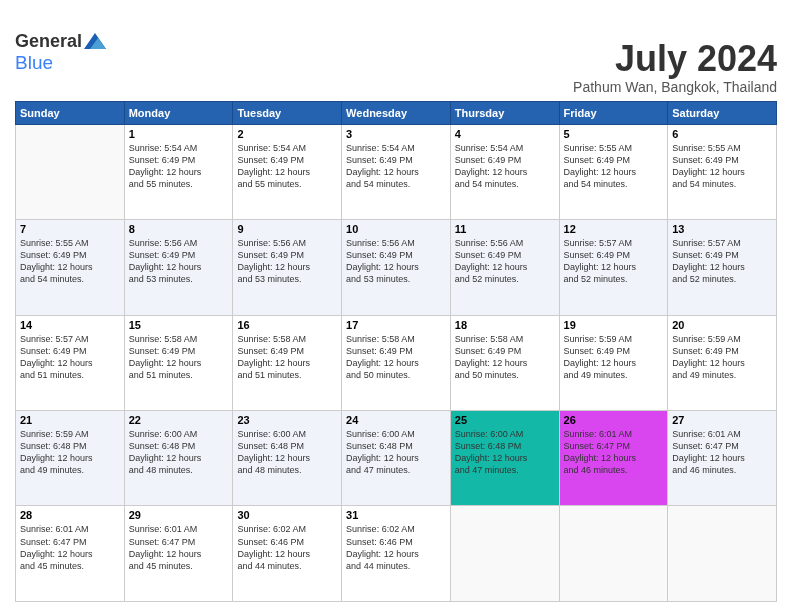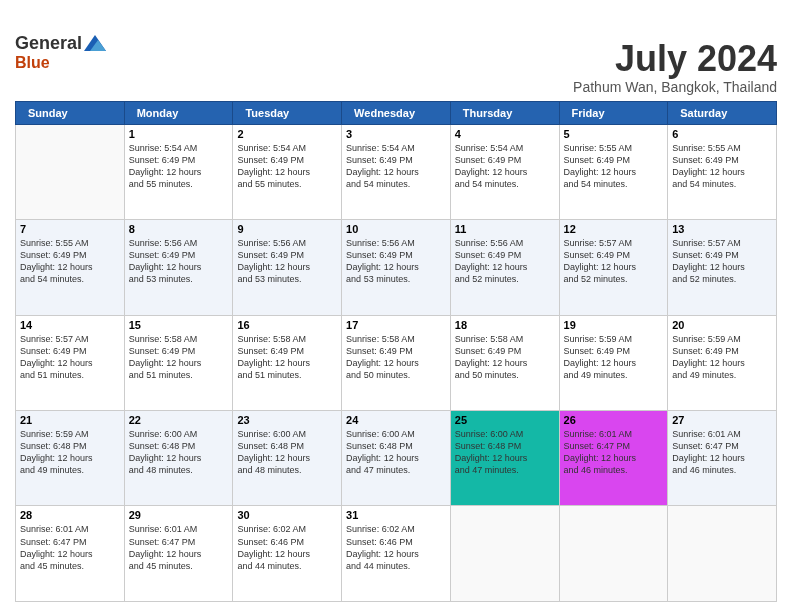--- a/index.html
+++ b/index.html
@@ -31,23 +31,23 @@
     .logo-text {
       display: flex;
       align-items: center;
     }
     .logo-general {
       font-size: 18px;
       font-weight: bold;
       color: #333;
     }
     .logo-blue {
-      font-size: 16px;
-      font-weight: bold;
-      color: #c2410c;
+      font-size: 19px;
+      font-weight: normal;
+      color: #3b82f6;
     }
     .logo-icon {
       width: 22px;
       height: 16px;
       margin-left: 2px;
     }
     .title-section {
       text-align: right;
     }
     .month-year {
@@ -63,21 +63,21 @@
     }
     .calendar {
       flex: 1;
       border-collapse: collapse;
       width: 100%;
       font-size: 10px;
     }
     .calendar th {
       background-color: #2563b0;
       color: white;
-      padding: 5px 12px;
+      padding: 5px 4px;
       text-align: left;
       font-size: 11px;
       border: 1px solid #1a4a8a;
     }
     .calendar td {
       border: 1px solid #ccc;
       vertical-align: top;
       padding: 3px 4px;
       width: calc(100% / 7);
       height: 80px;

